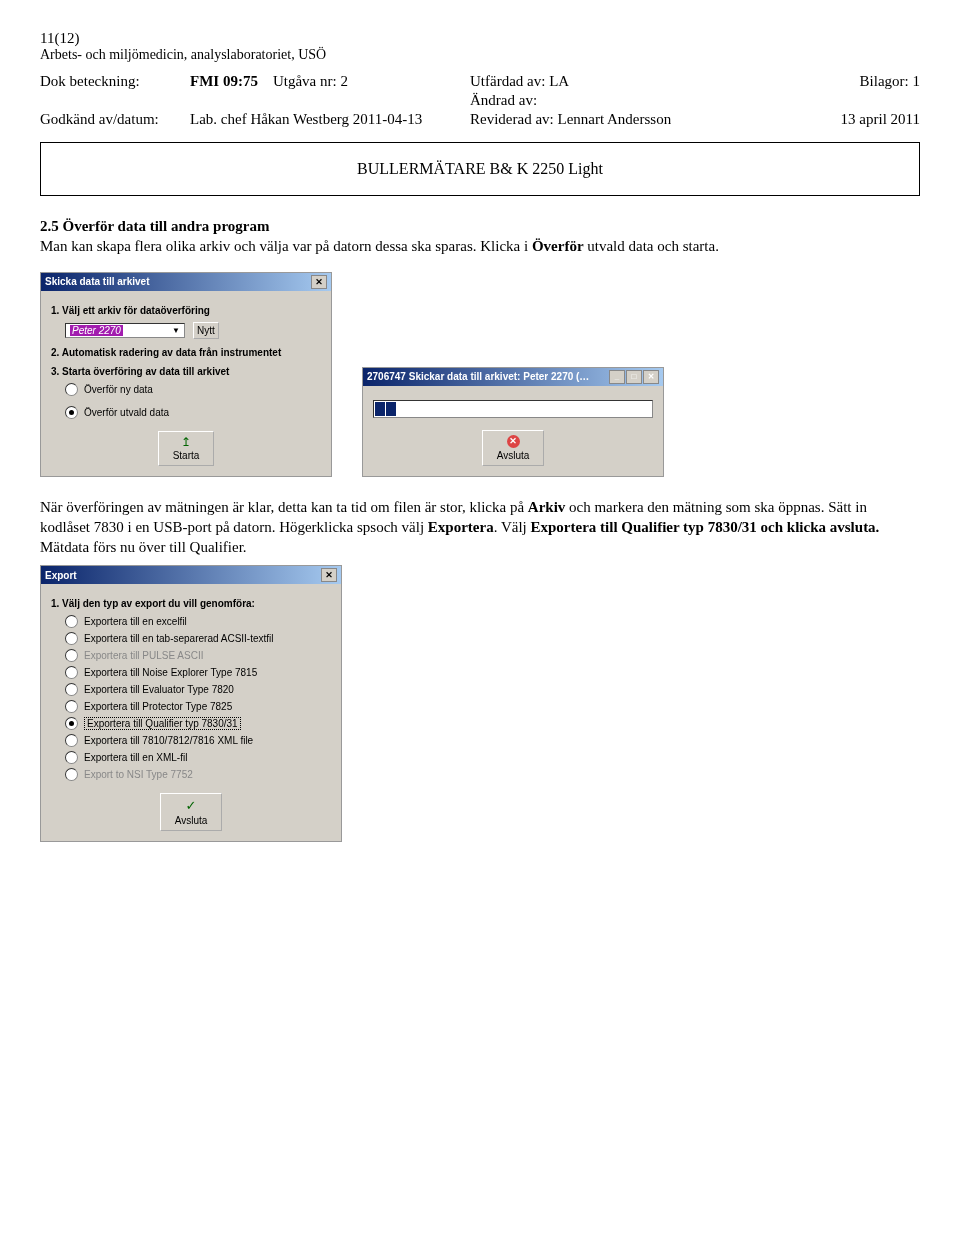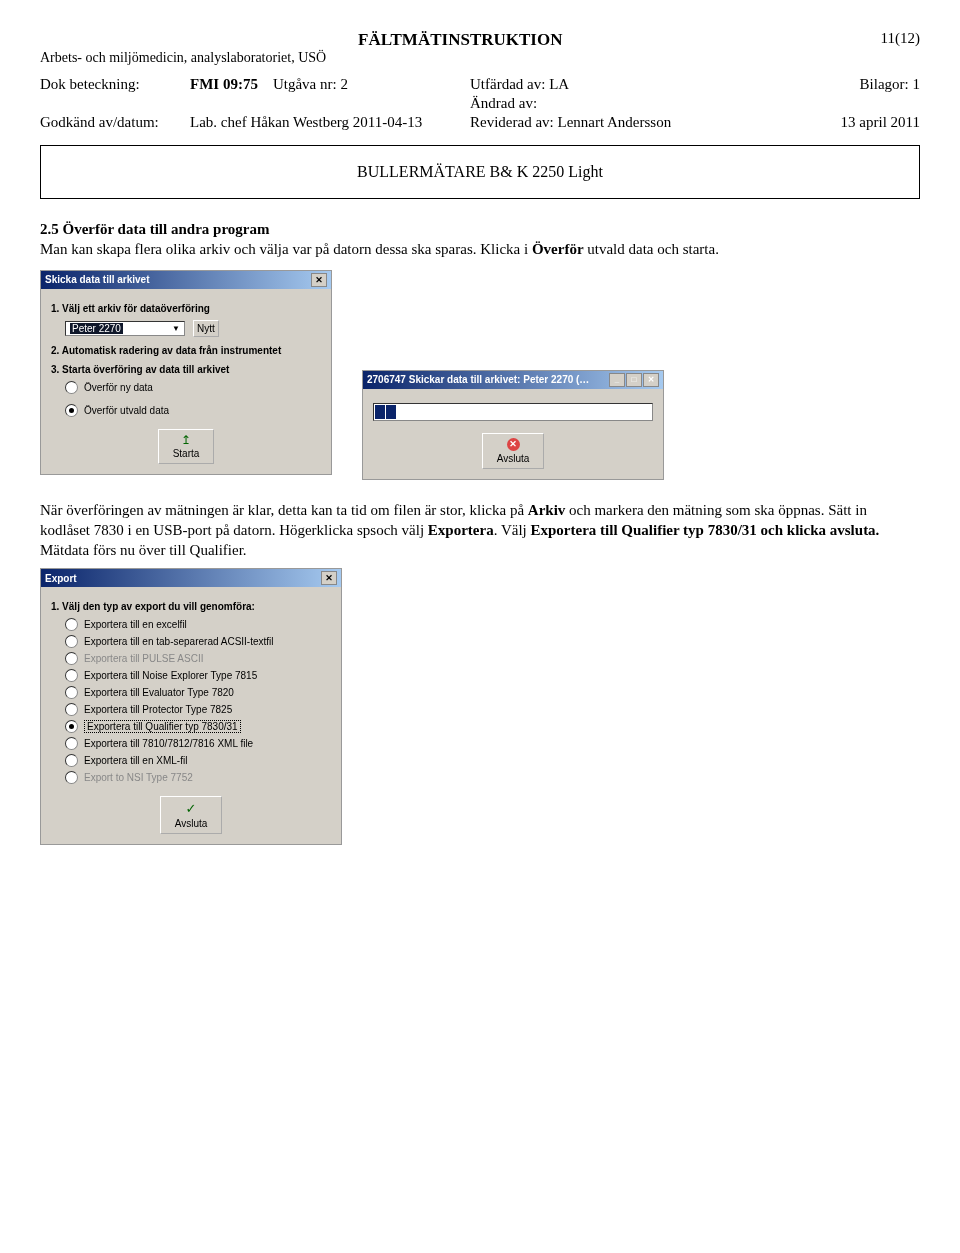--- a/index.html
+++ b/index.html
@@ -66,21 +66,21 @@
       font-size: 15px;
       margin-top: 10px;
     }
     .body-text {
       font-size: 15px;
       line-height: 1.35;
       margin-bottom: 8px;
     }
     .screens-row {
       display: flex;
-      align-items: flex-start;
+      align-items: flex-end;
       gap: 30px;
       margin: 10px 0 20px 0;
     }
     
     .dlg {
       background: #d4d0c8;
       border: 1px solid #999;
       font-family: Tahoma, Arial, sans-serif;
       font-size: 10px;
       color: #000;
@@ -127,23 +127,24 @@
       background: #fff;
       border: 1px inset #888;
       padding: 1px 4px;
       font-size: 10px;
       display: flex;
       align-items: center;
       justify-content: space-between;
       width: 110px;
     }
     .win-select .selected {
-      background: #0f172a;
+      background: #a21caf;
       color: #fff;
       padding: 0 2px;
+      font-style: italic;
     }
     .win-btn {
       background: #d4d0c8;
       border: 1px outset #fff;
       padding: 2px 3px;
       font-size: 10px;
       display: inline-flex;
       align-items: center;
       gap: 4px;
     }
@@ -261,21 +262,20 @@
     }
     .dotted-sel {
       border: 1px dotted #000;
       padding: 0 2px;
     }
   </style>
 </head>
 <body>
 
 <div class="header-row">
-  <div class="header-center">FÄLTMÄTINSTRUKTION</div>
   <div class="header-right">11(12)</div>
 </div>
 <div class="subheader">Arbets- och miljömedicin, analyslaboratoriet, USÖ</div>
 
 <div class="info-block">
   <div class="info-row">
     <div class="info-label">Dok beteckning:</div>
     <div class="info-mid">
       <b>FMI 09:75</b>
       &nbsp;&nbsp;

